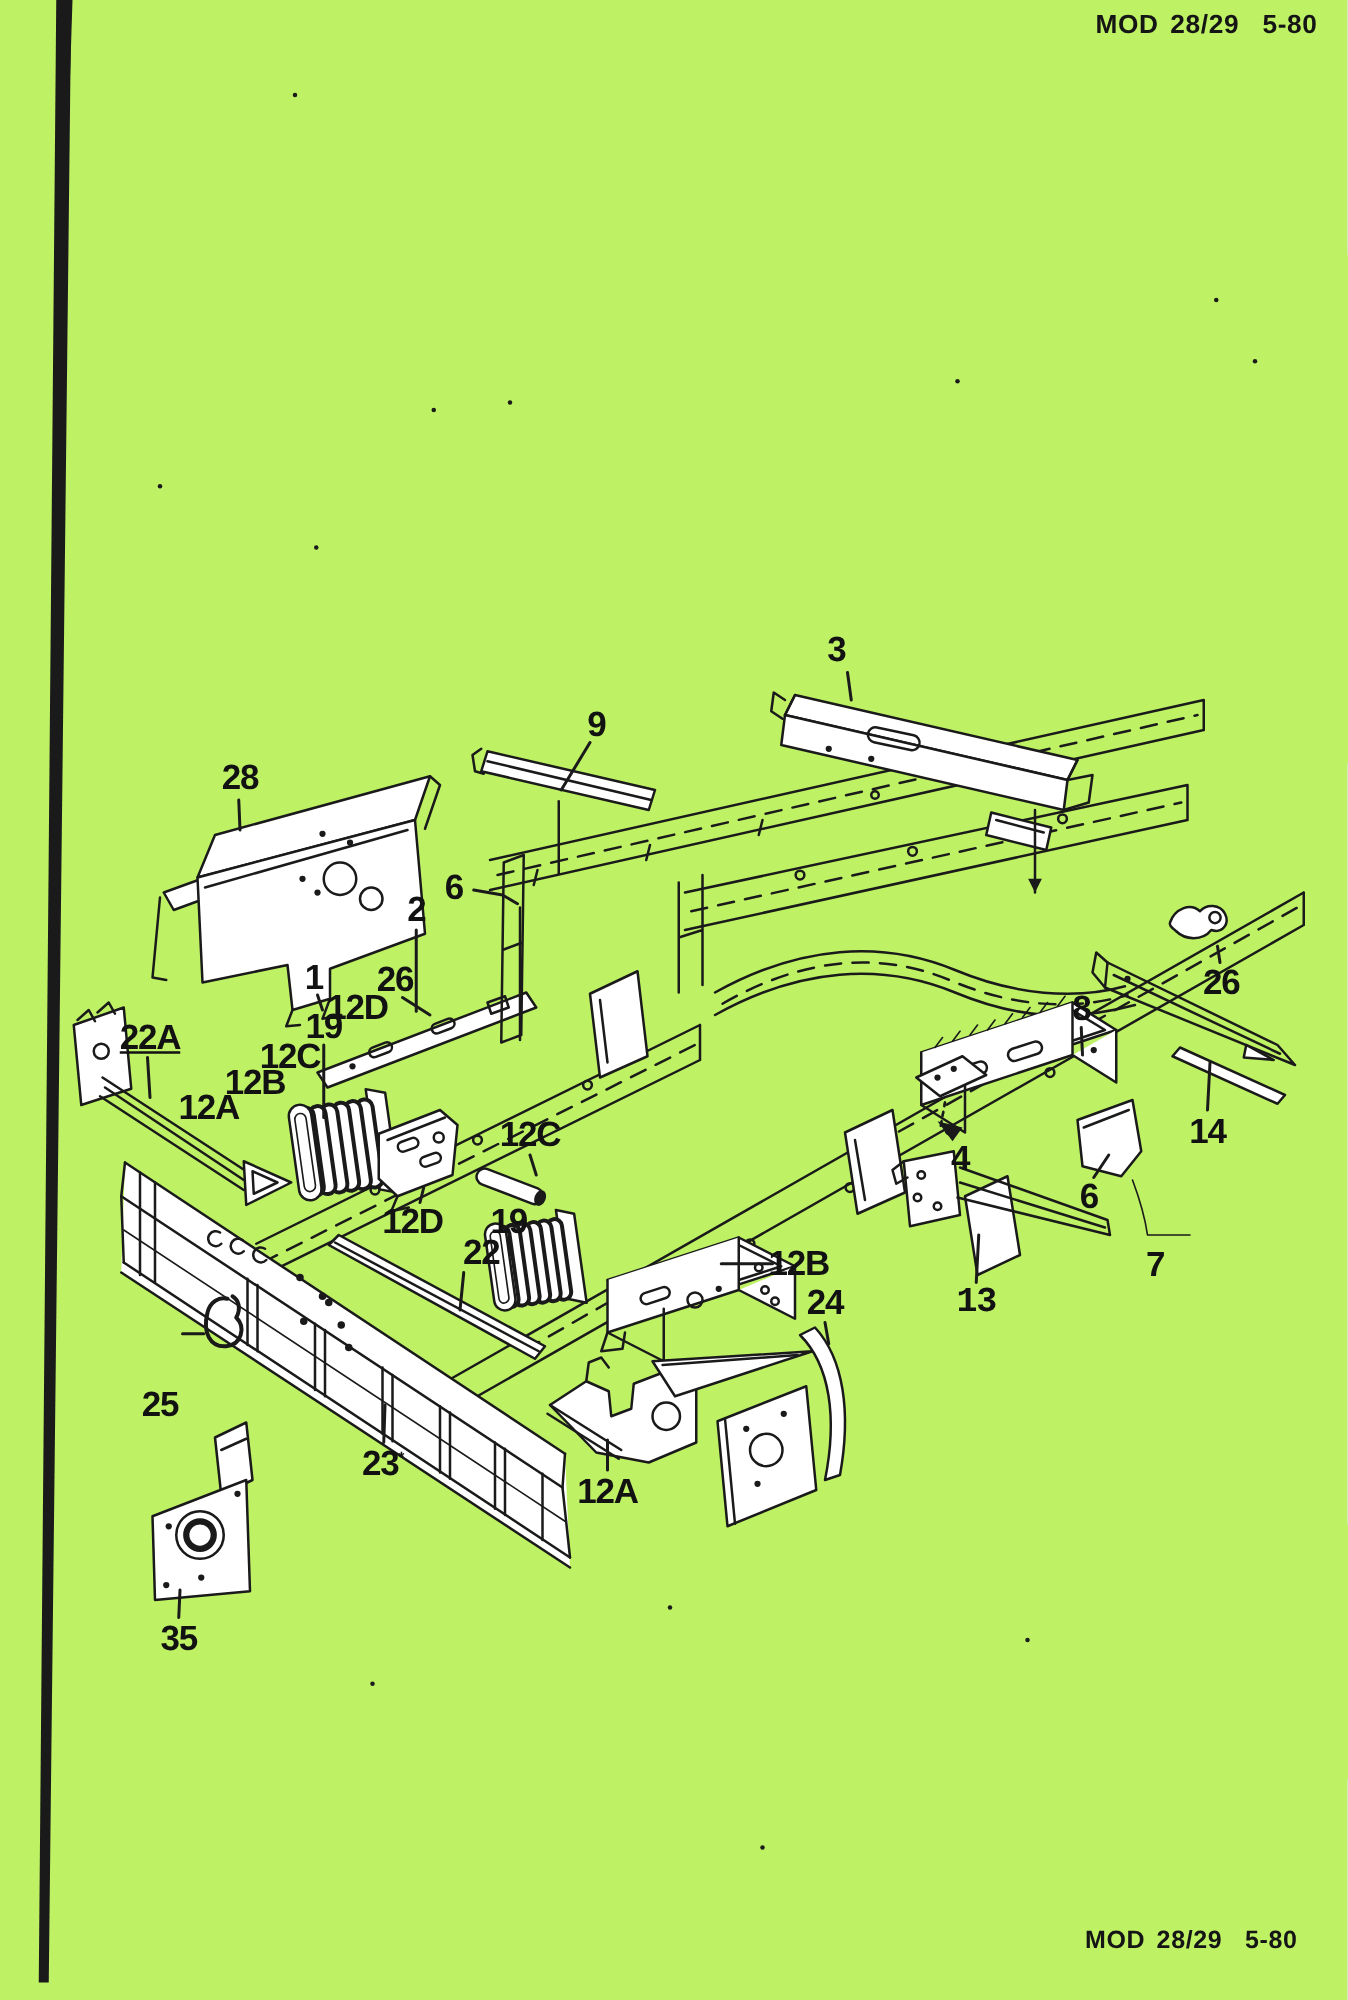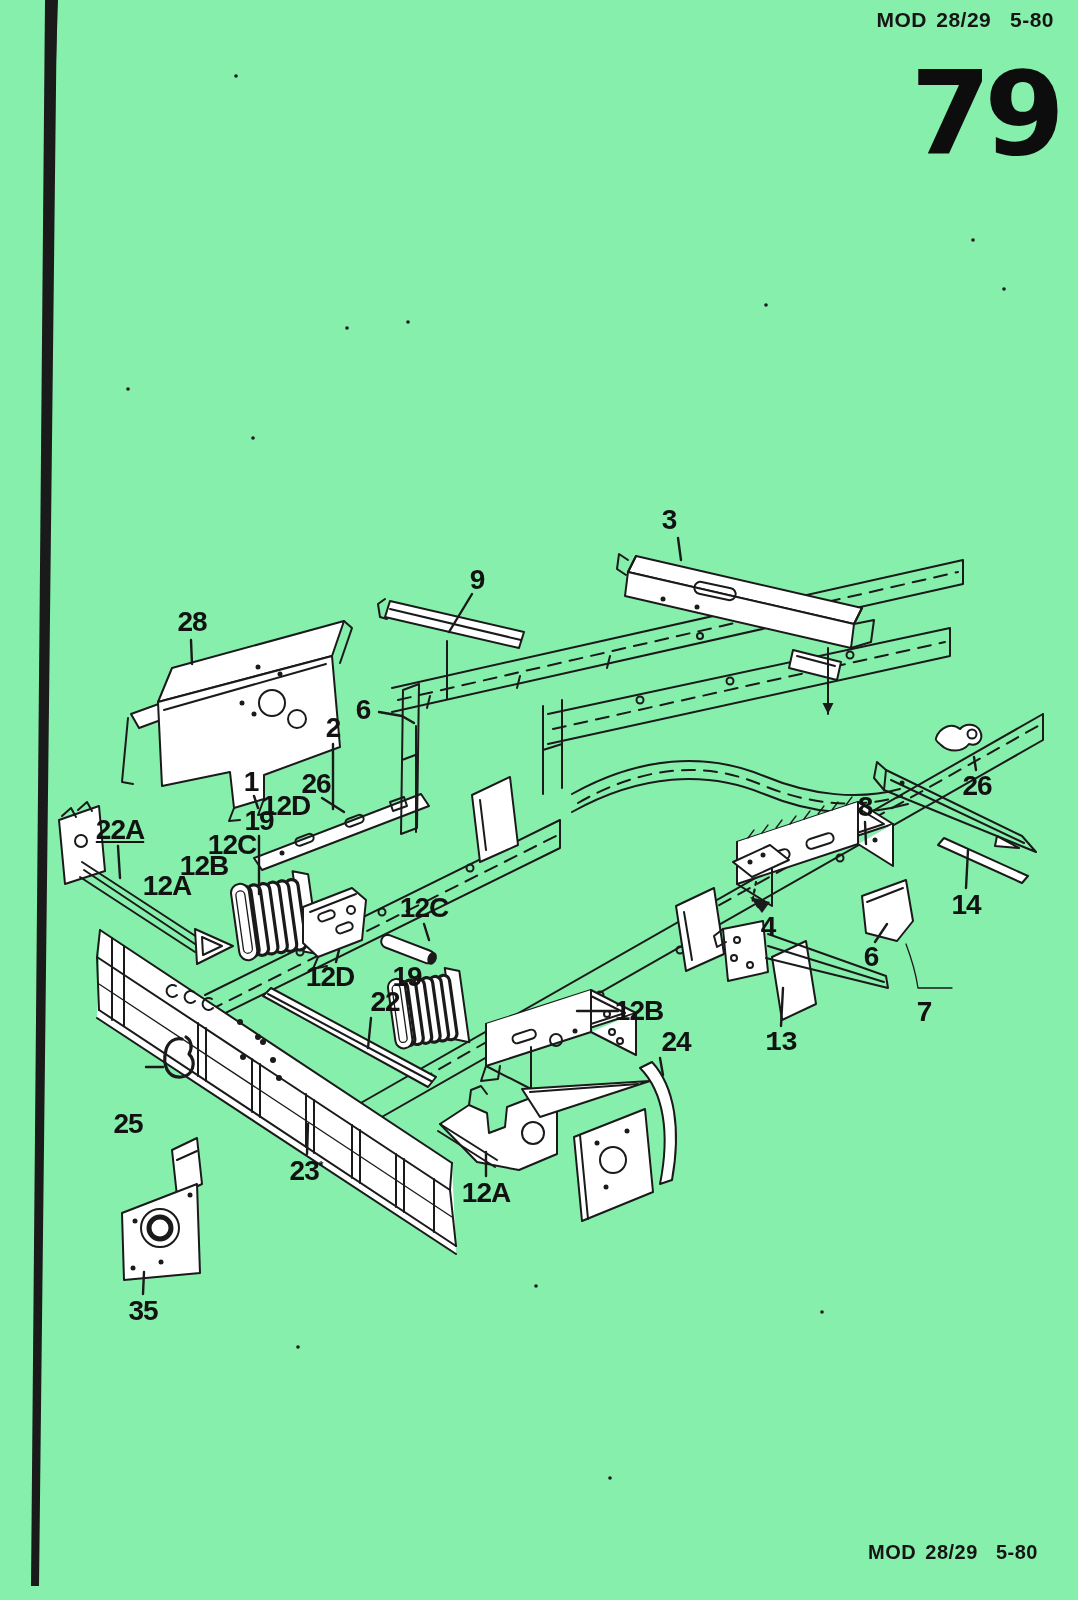--- a/index.html
+++ b/index.html
@@ -1,16 +1,16 @@
 <!DOCTYPE html>
 <html><head>
 <meta charset="utf-8">
 <style>
   html,body{margin:0;padding:0;background:#e8e8e8;}
-  .page{position:relative;width:1078px;height:1600px;background:#86efac;overflow:hidden;
+  .page{position:relative;width:1078px;height:1600px;background:#bef264;overflow:hidden;
         font-family:"Liberation Sans", sans-serif;color:#141414;}
   .page svg{position:absolute;left:0;top:0;}
   svg .s{stroke:#1a1a1a;fill:none;stroke-width:2;stroke-linecap:round;stroke-linejoin:round;}
   svg .f{fill:#ffffff;}
   svg .k{fill:#1a1a1a;stroke:none;}
   svg .dash{stroke-dasharray:13 9;}
   svg .dot{stroke-dasharray:2.5 5;stroke-width:1.8;}
   svg .thin{stroke-width:1.3;}
   svg .thick{stroke-width:3.2;}
   svg .thick2{stroke-width:5;}
@@ -23,21 +23,20 @@
   .callout{position:absolute;transform:translate(-50%,-50%);font-weight:bold;font-size:28px;
            letter-spacing:-1px;white-space:nowrap;color:#121212;line-height:1;}
   .callout sup{font-size:12px;font-weight:bold;}
 </style>
 </head>
 <body>
 
 <div class="page">
 
   <div class="code-text header-code">MOD 28/29  5-80</div>
-  <div class="page-number">79</div>
 
   <svg width="1078" height="1600" viewBox="0 0 1078 1600">
 
     <g>
       <polygon class="k" points="45,0 57,0 39,1586 31,1586"></polygon>
       <polygon class="k" points="46,0 58,0 55,92 47,92"></polygon>
     </g>
 
     <g class="s">
 
@@ -358,21 +357,21 @@
       <div class="callout" style="left: 232px; top: 845px;">12C</div>
       <div class="callout" style="left: 204px; top: 866px;">12B</div>
       <div class="callout" style="left: 167px; top: 886px;">12A</div>
       <div class="callout" style="left: 120px; top: 830px; text-decoration: underline;">22A</div>
       <div class="callout" style="left: 128px; top: 1124px;">25</div>
       <div class="callout" style="left: 424px; top: 908px;">12C</div>
       <div class="callout" style="left: 330px; top: 977px;">12D</div>
       <div class="callout" style="left: 407px; top: 977px;">19</div>
       <div class="callout" style="left: 385px; top: 1002px;">22</div>
       <div class="callout" style="left: 639px; top: 1011px;">12B</div>
-      <div class="callout" style="left: 660px; top: 1042px; margin-left: 16px;">24</div>
+      <div class="callout" style="left: 660px; top: 1042px;">24</div>
       <div class="callout" style="left: 486px; top: 1193px;">12A</div>
       <div class="callout" style="left: 306px; top: 1171px;">23<sup>*</sup></div>
       <div class="callout" style="left: 143px; top: 1311px;">35</div>
       <div class="callout" style="left: 781px; top: 1043px; font-family: Liberation Mono, monospace;">13</div>
       <div class="callout" style="left: 768px; top: 927px;">4</div>
       <div class="callout" style="left: 871px; top: 957px;">6</div>
       <div class="callout" style="left: 924px; top: 1012px;">7</div>
       <div class="callout" style="left: 865px; top: 807px;">8</div>
       <div class="callout" style="left: 966px; top: 905px;">14</div>
       <div class="callout" style="left: 977px; top: 786px;">26</div>

